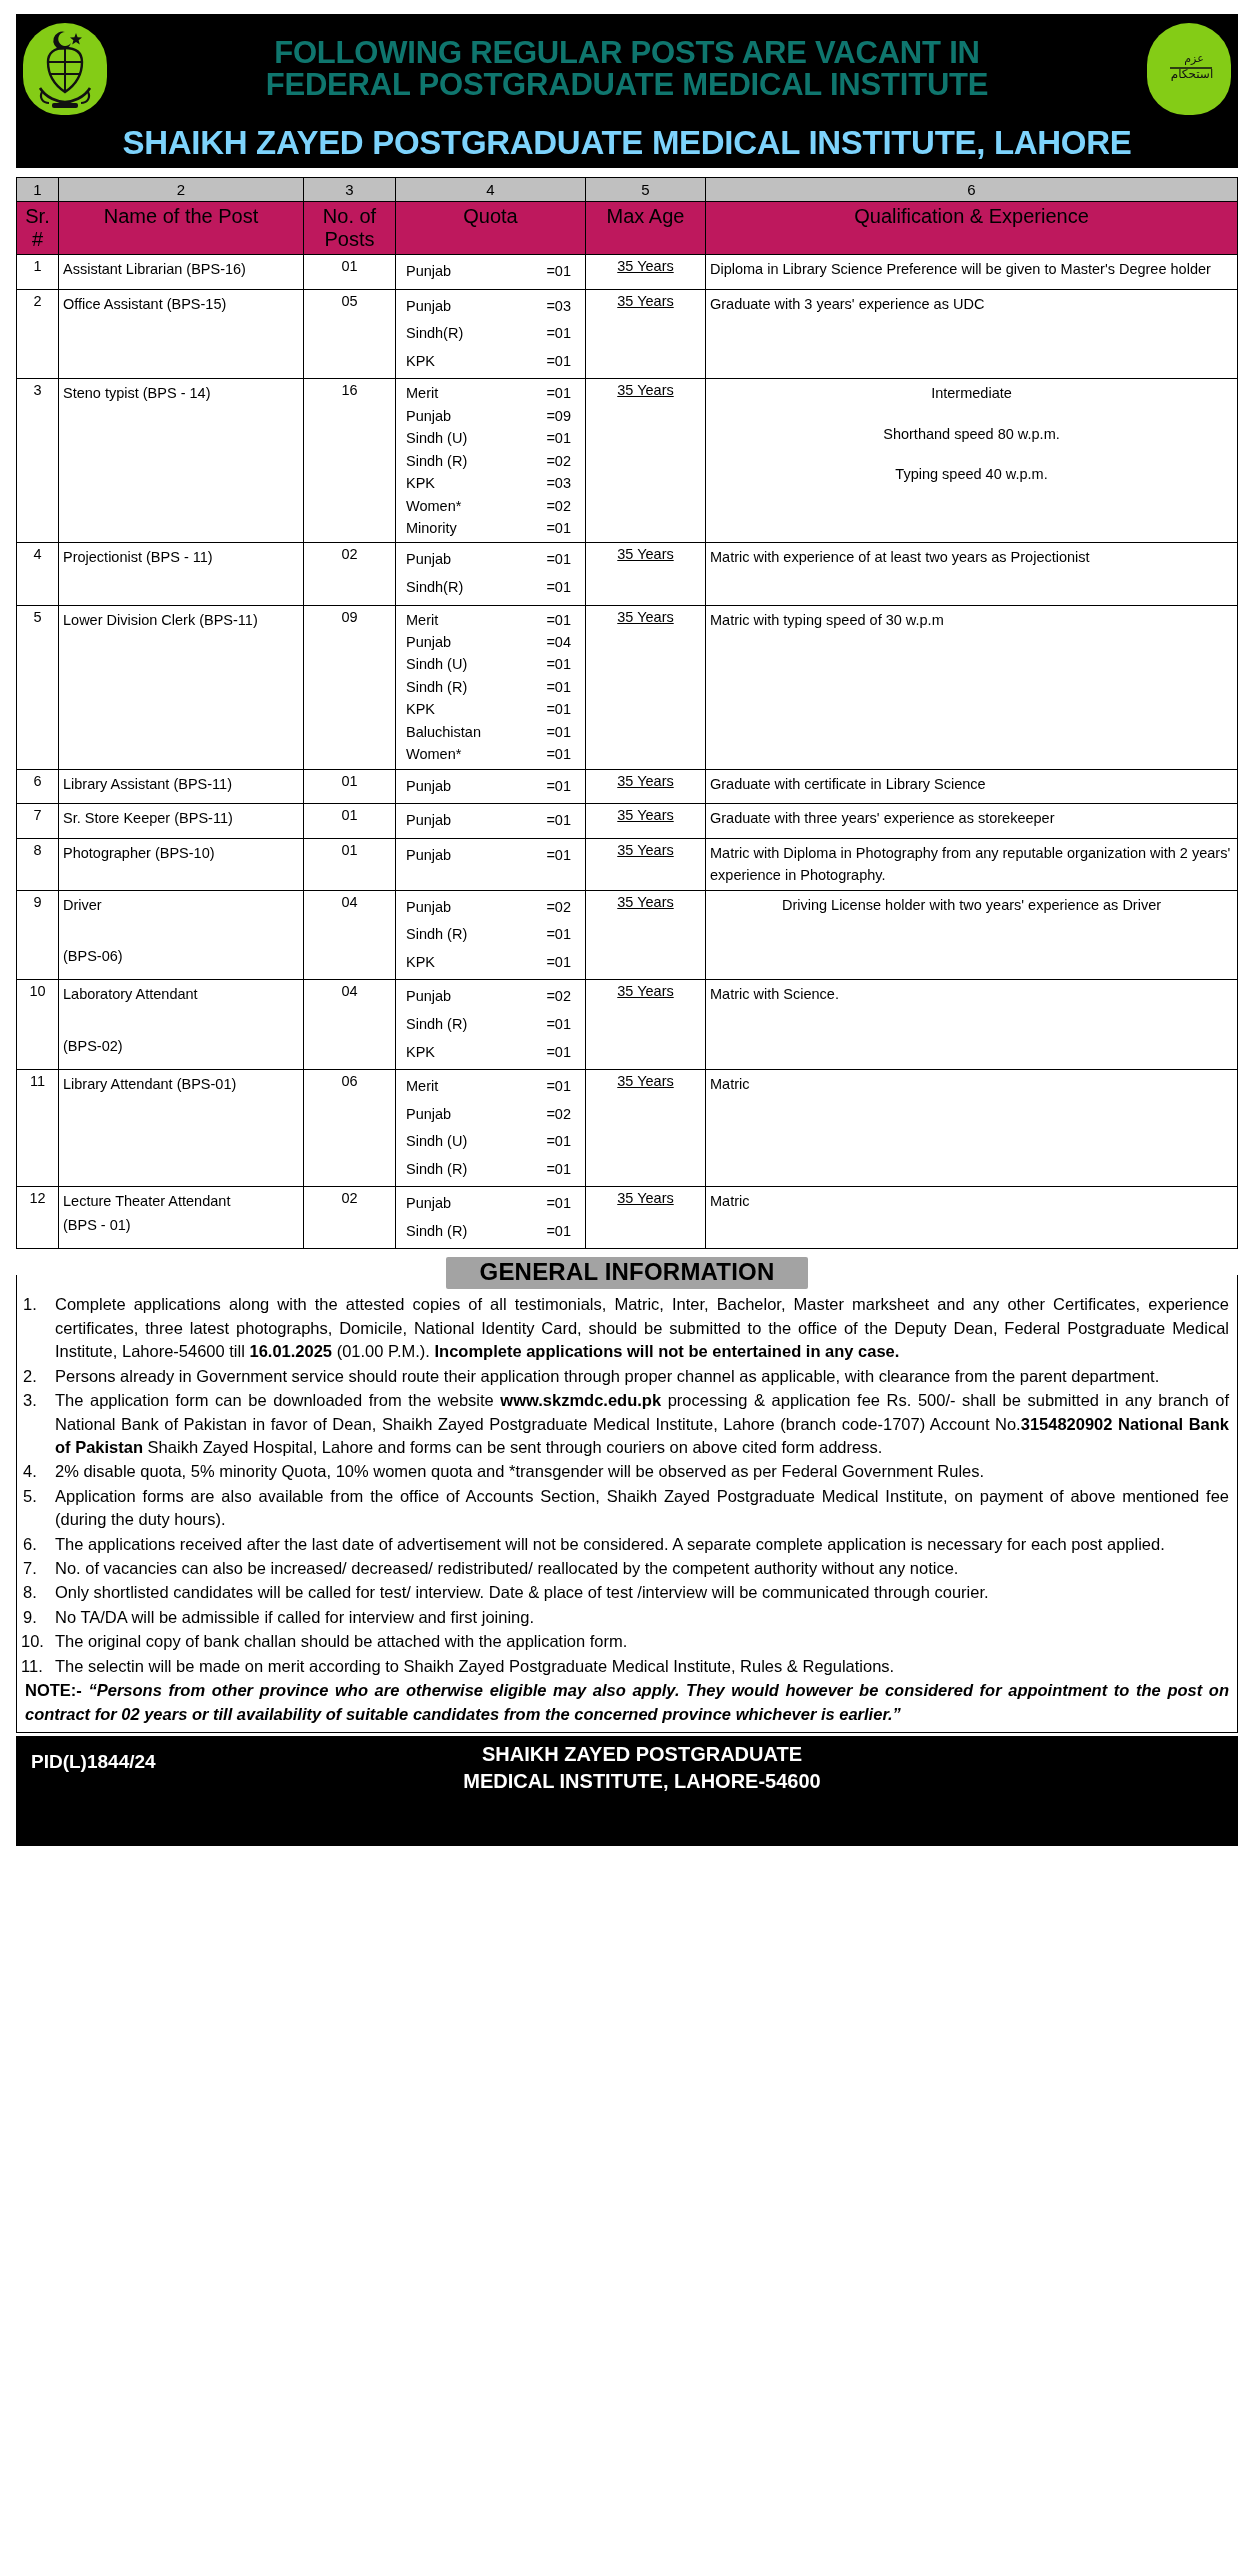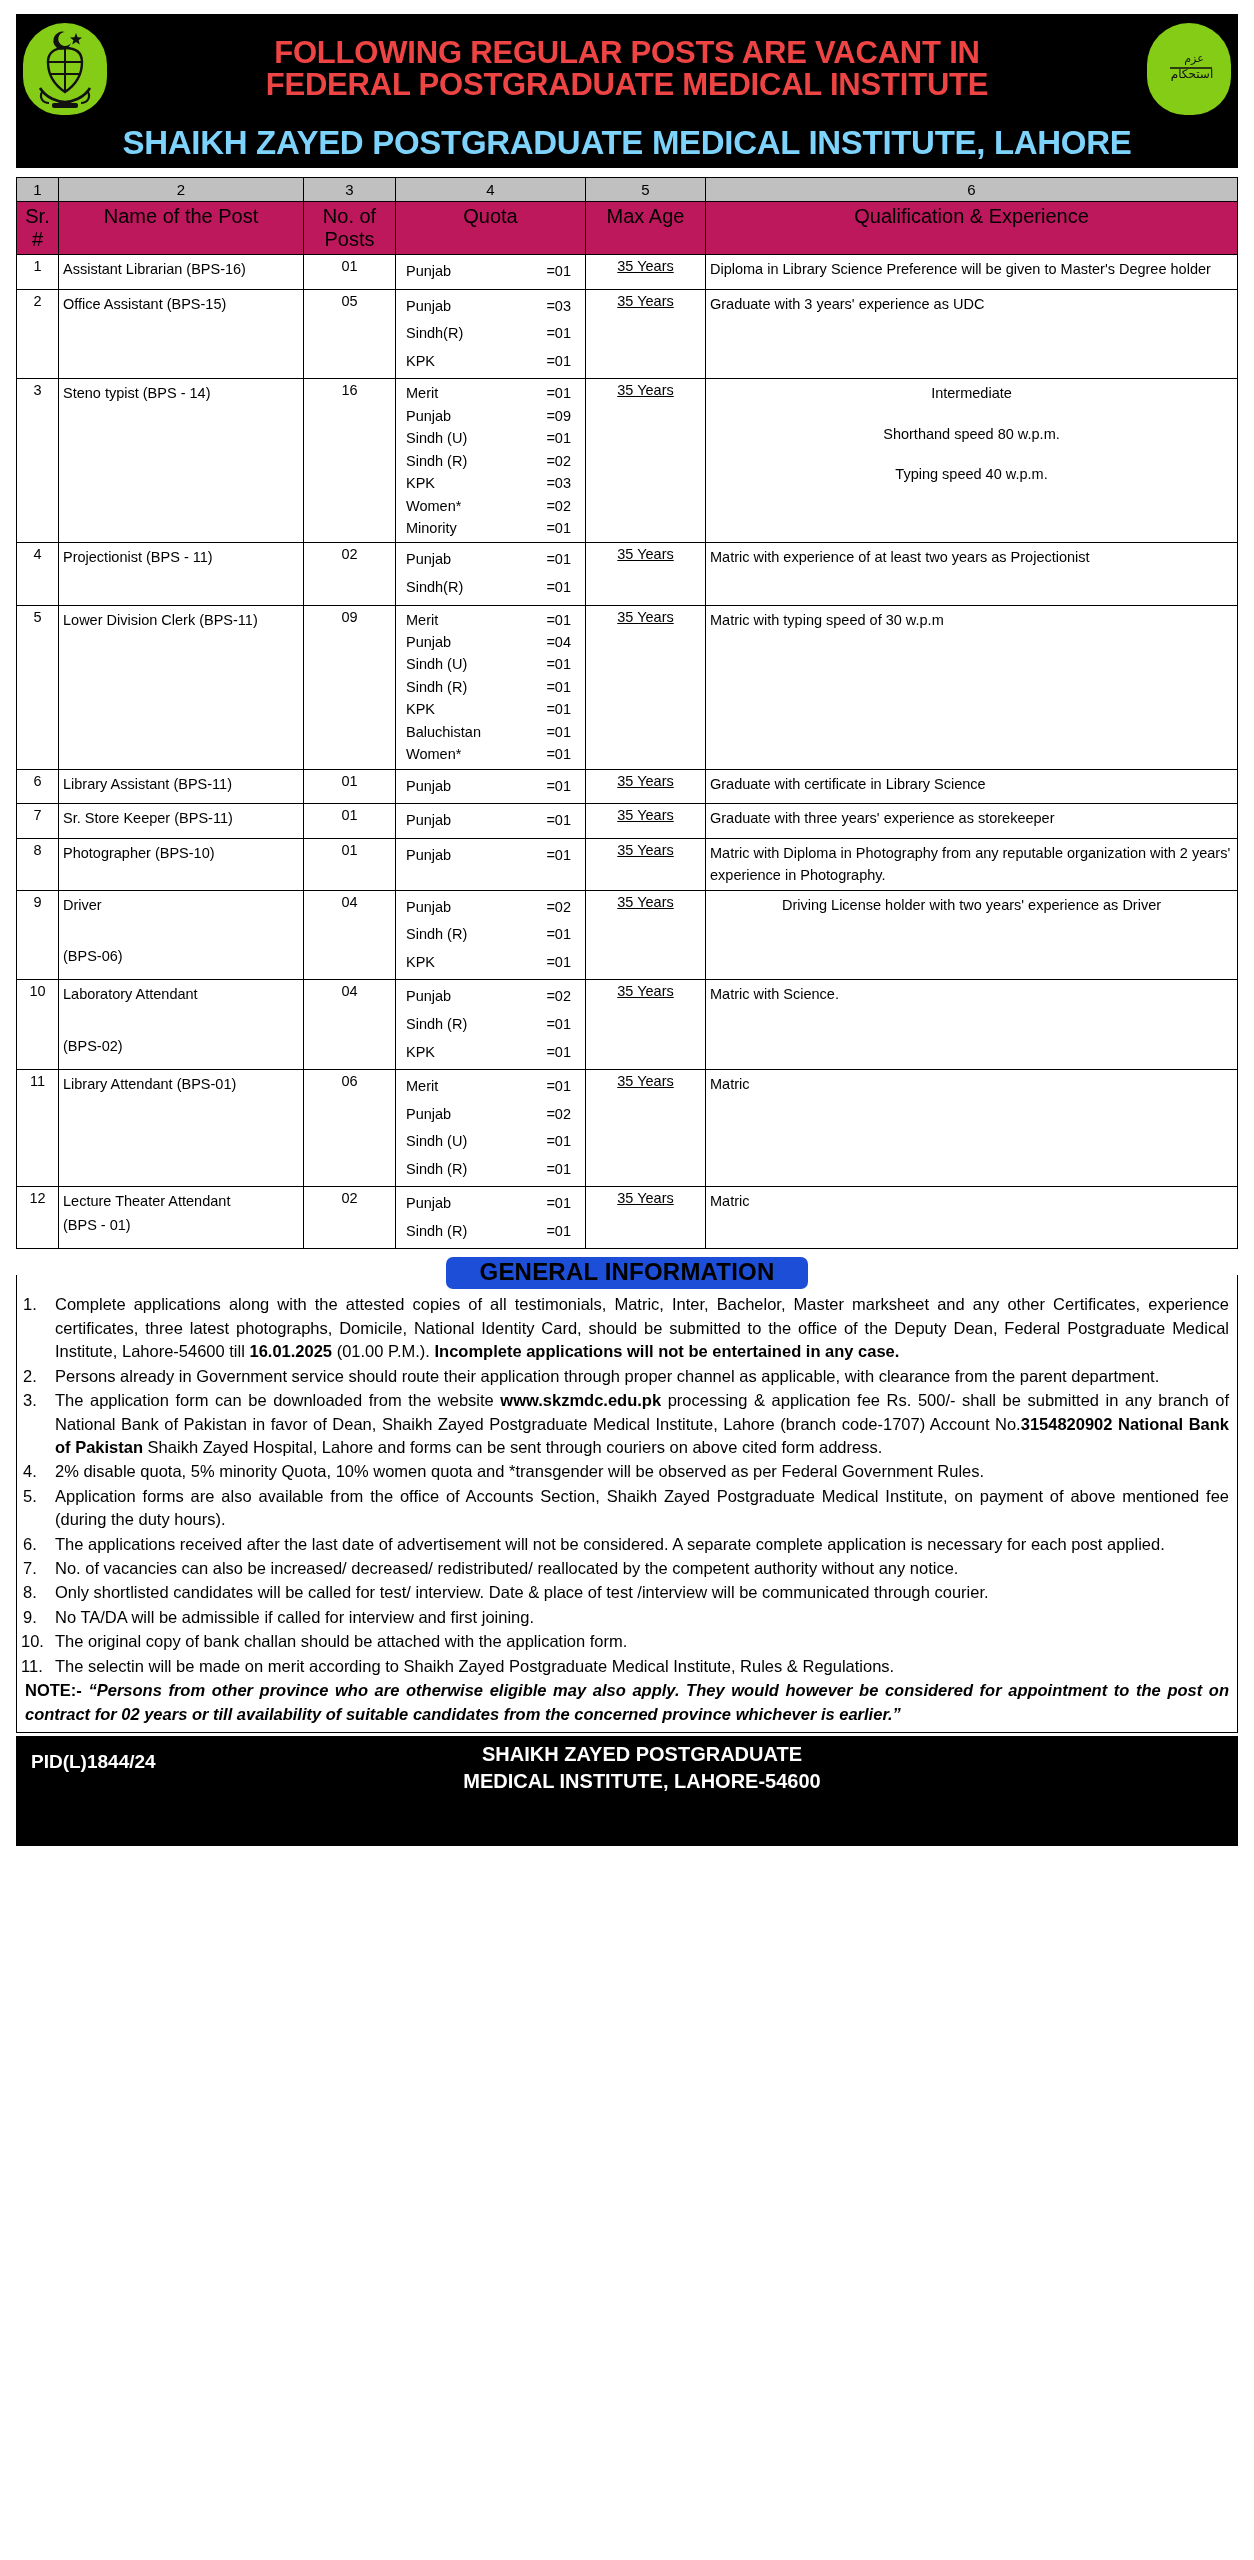--- a/index.html
+++ b/index.html
@@ -46,21 +46,21 @@
     border-radius: 42px 42px 38px 38px;
     display: flex;
     align-items: center;
     justify-content: center;
     overflow: hidden;
   }
   .crest svg { display: block; }
   .header-titles {
     flex: 1;
     text-align: center;
-    color: #ef4444;
+    color: #0f766e;
     line-height: 1.04;
     padding: 2px 0;
   }
   .header-titles .l1,
   .header-titles .l2 {
     font-size: 31px;
     font-weight: bold;
     letter-spacing: -0.2px;
     white-space: nowrap;
   }
@@ -134,22 +134,22 @@
   .qual p { margin: 0 0 18px 0; }
   .qual p:last-child { margin-bottom: 0; }
 
   
   .gi-title-wrap {
     text-align: center;
     margin-top: 8px;
   }
   .gi-title {
     display: inline-block;
-    background: #1d4ed8;
-    border-radius: 7px;
+    background: #a3a3a3;
+    border-radius: 2px;
     font-size: 24px;
     font-weight: bold;
     padding: 1px 34px 3px 34px;
     letter-spacing: 0.2px;
   }
   .gi-box {
     border: 1px solid #000;
     border-top: none;
     padding: 2px 8px 6px 4px;
     margin-top: -14px;

